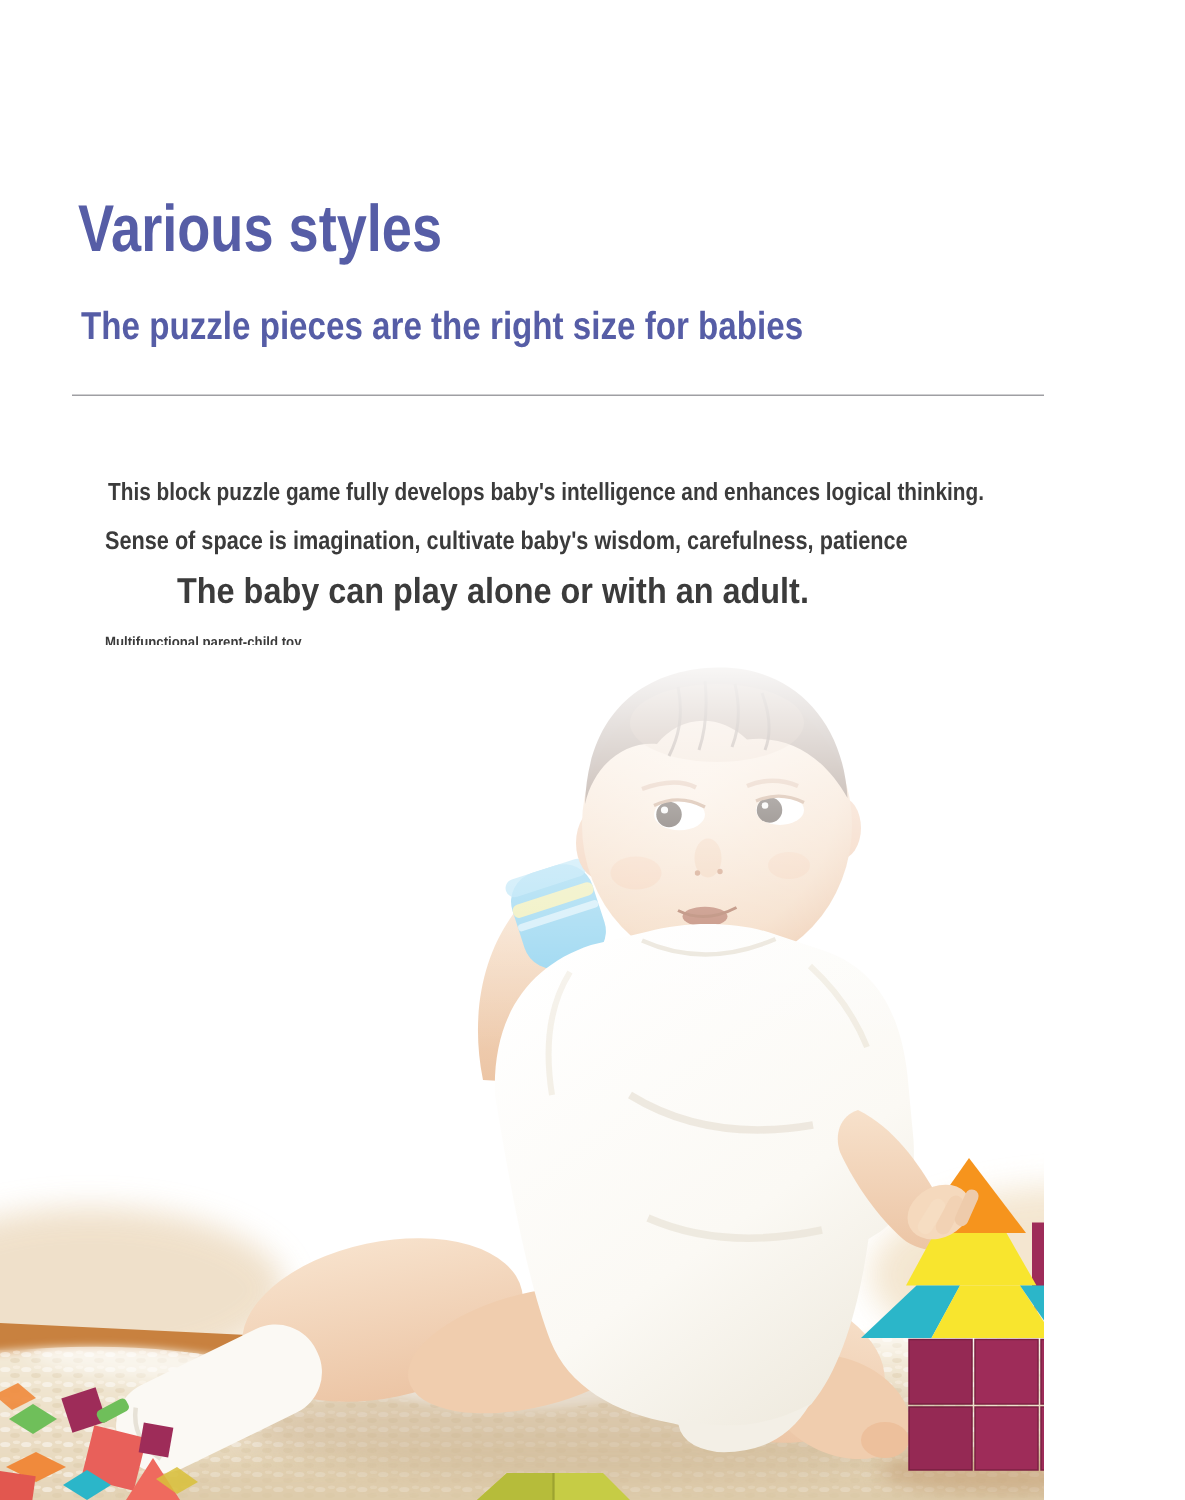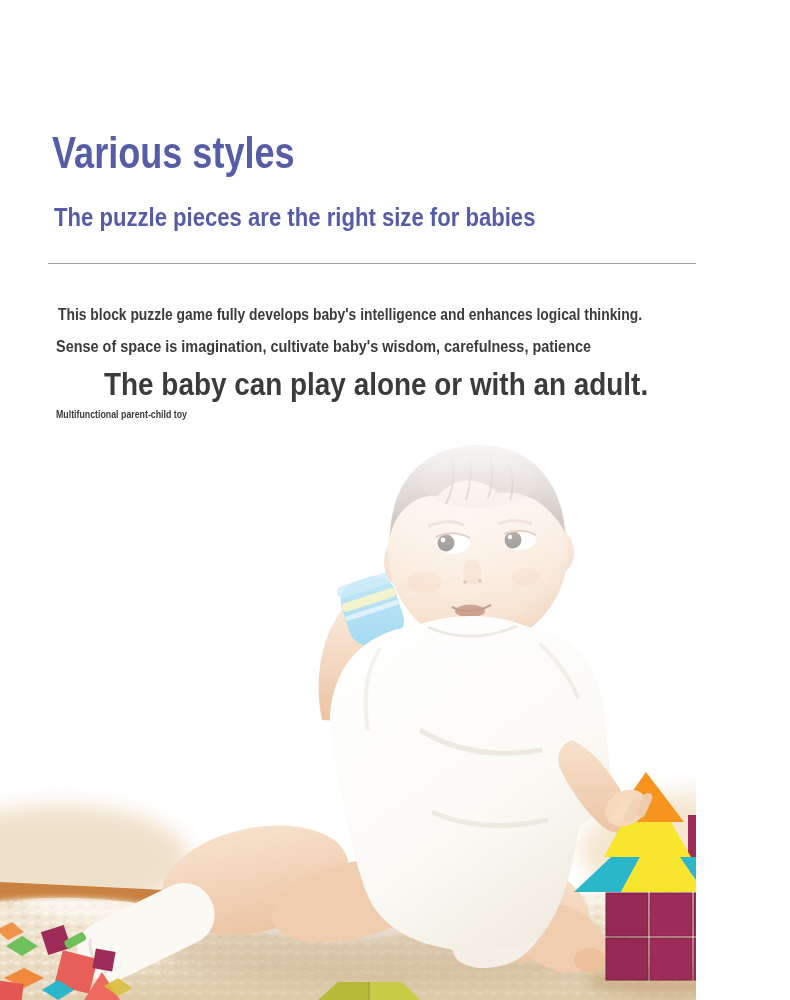--- a/index.html
+++ b/index.html
@@ -11,26 +11,26 @@
   .title{position:absolute;left:52px;top:100px;font-size:44px;font-weight:bold;color:#565da6;line-height:1.1;}
   .title .cond{transform:scaleX(0.82);}
   .subtitle{position:absolute;left:54px;top:180px;font-size:26px;font-weight:bold;color:#565da6;}
   .subtitle .cond{transform:scaleX(0.85);}
   .dots{position:absolute;left:704px;top:70px;}
   .badge{
     position:absolute;left:716px;top:185px;width:17px;height:17px;border:1px solid #a3a7bc;
     border-radius:50%;color:#7d83a0;font-size:10.5px;line-height:16px;text-align:center;font-weight:bold;
   }
   .divider{position:absolute;left:48px;top:263px;width:704px;height:0;border:none;border-top:1px solid #9f9fa3;margin:0;}
-  .desc p{position:absolute;margin:4px;color:#3b3b3b;font-weight:bold;}
+  .desc p{position:absolute;margin:18px;color:#3b3b3b;font-weight:bold;}
   .l1{left:54px;top:301px;font-size:16.5px;}
   .l1 .cond{transform:scaleX(0.84);}
   .l2{left:52px;top:333px;font-size:17px;}
   .l2 .cond{transform:scaleX(0.85);}
-  .l3{left:100px;top:363px;font-size:31px;}
+  .l3{left:100px;top:363px;font-size:24px;}
   .l3 .cond{transform:scaleX(0.90);}
   .l4{left:52px;top:405px;font-size:10px;}
   .l4 .cond{transform:scaleX(0.88);}
   .photo{position:absolute;left:0;top:430px;width:790px;height:570px;margin:0;}
 </style>
 </head>
 <body>
 
 <div class="page">
 

